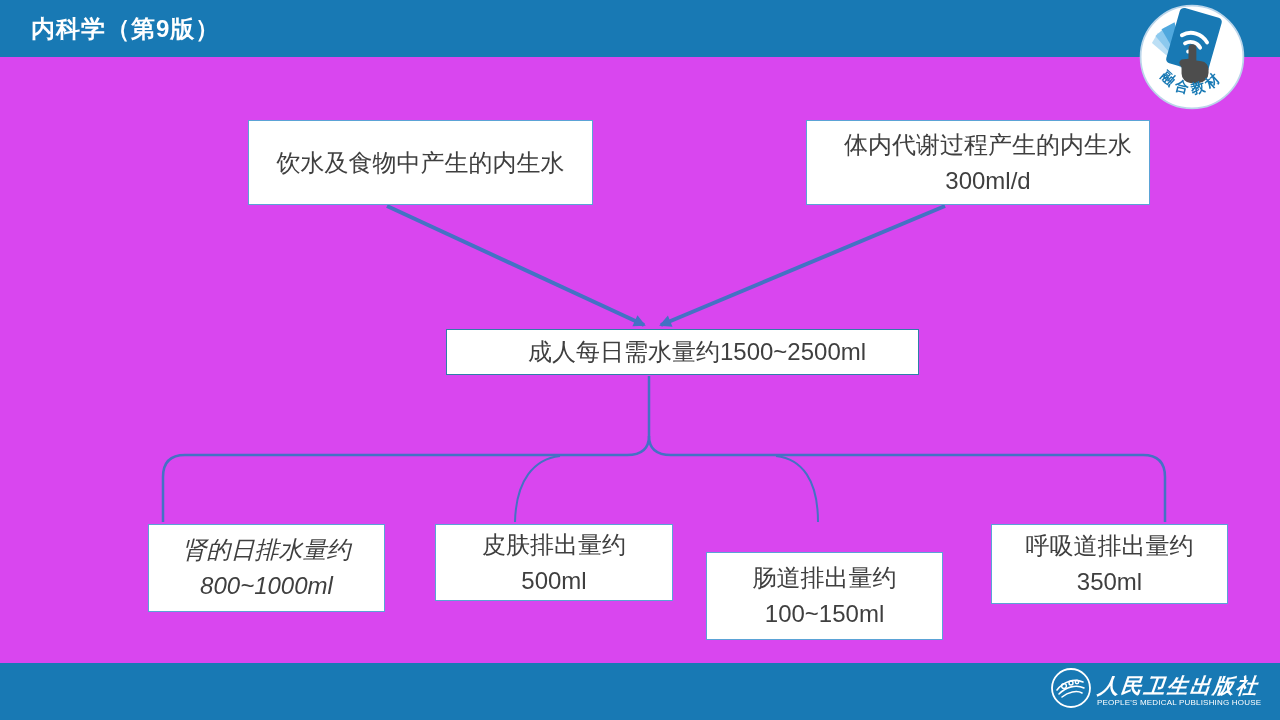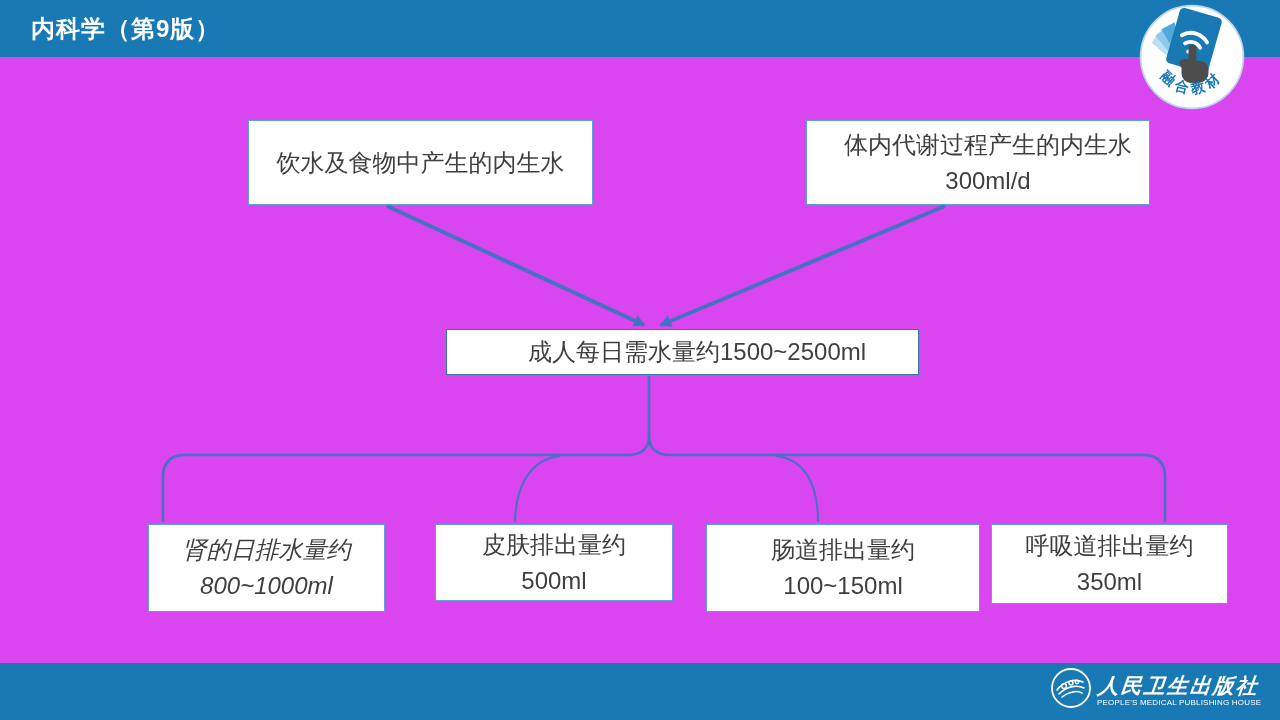--- a/index.html
+++ b/index.html
@@ -49,21 +49,21 @@
   .fbox.center {
     border-color: #2E7FA8;
     flex-direction: row;
     line-height: 42px;
   }
   #src1 { left: 215px; top: 120px; width: 345px; height: 85px; }
   #src2 { left: 773px; top: 120px; width: 344px; height: 85px; padding-left: 20px; }
   #total { left: 413px; top: 329px; width: 473px; height: 46px; padding-left: 29px; }
   #out1 { left: 115px; top: 524px; width: 237px; height: 88px; font-style: italic; }
   #out2 { left: 402px; top: 524px; width: 238px; height: 77px; }
-  #out3 { left: 673px; top: 524px; width: 274px; height: 88px; }
+  #out3 { left: 673px; top: 552px; width: 237px; height: 88px; }
   #out4 { left: 958px; top: 524px; width: 237px; height: 80px; }
 
   .connector-layer {
     position: absolute; left: 0; top: 0; width: 1280px; height: 720px;
     pointer-events: none;
   }
 
   
   .pub-emblem { position: absolute; left: 1048px; top: 664px; width: 46px; height: 48px; }
   .pub-cn {

